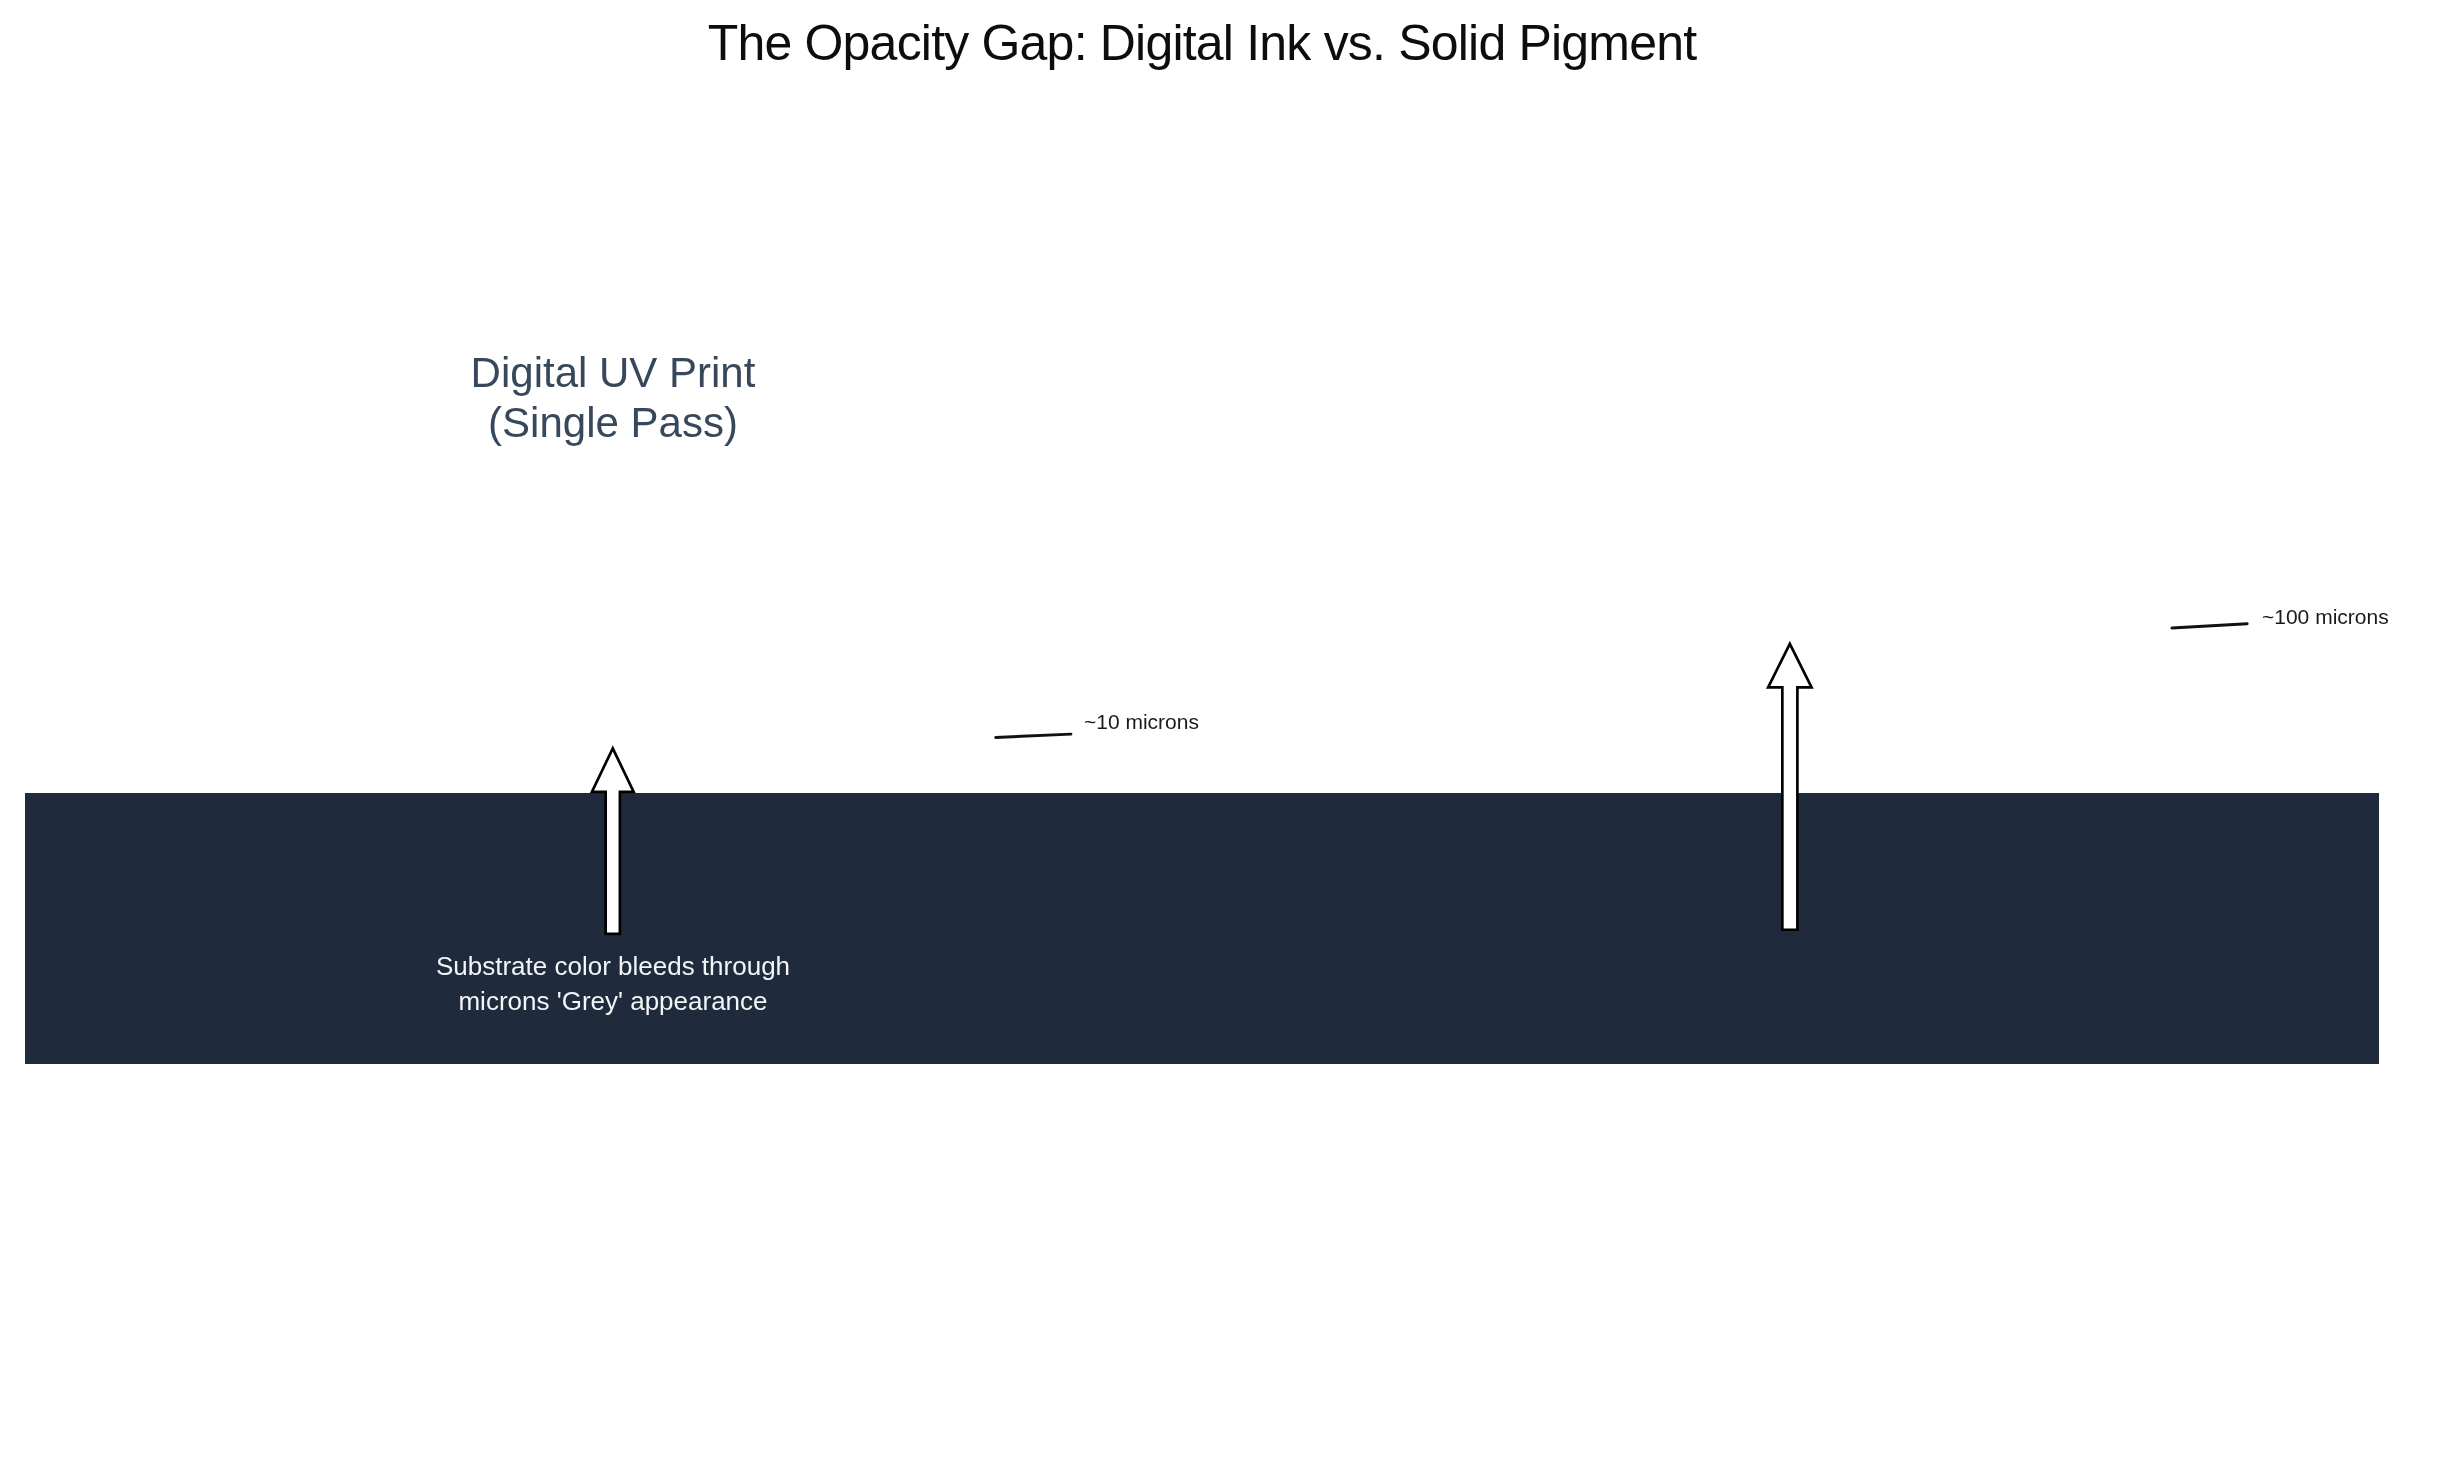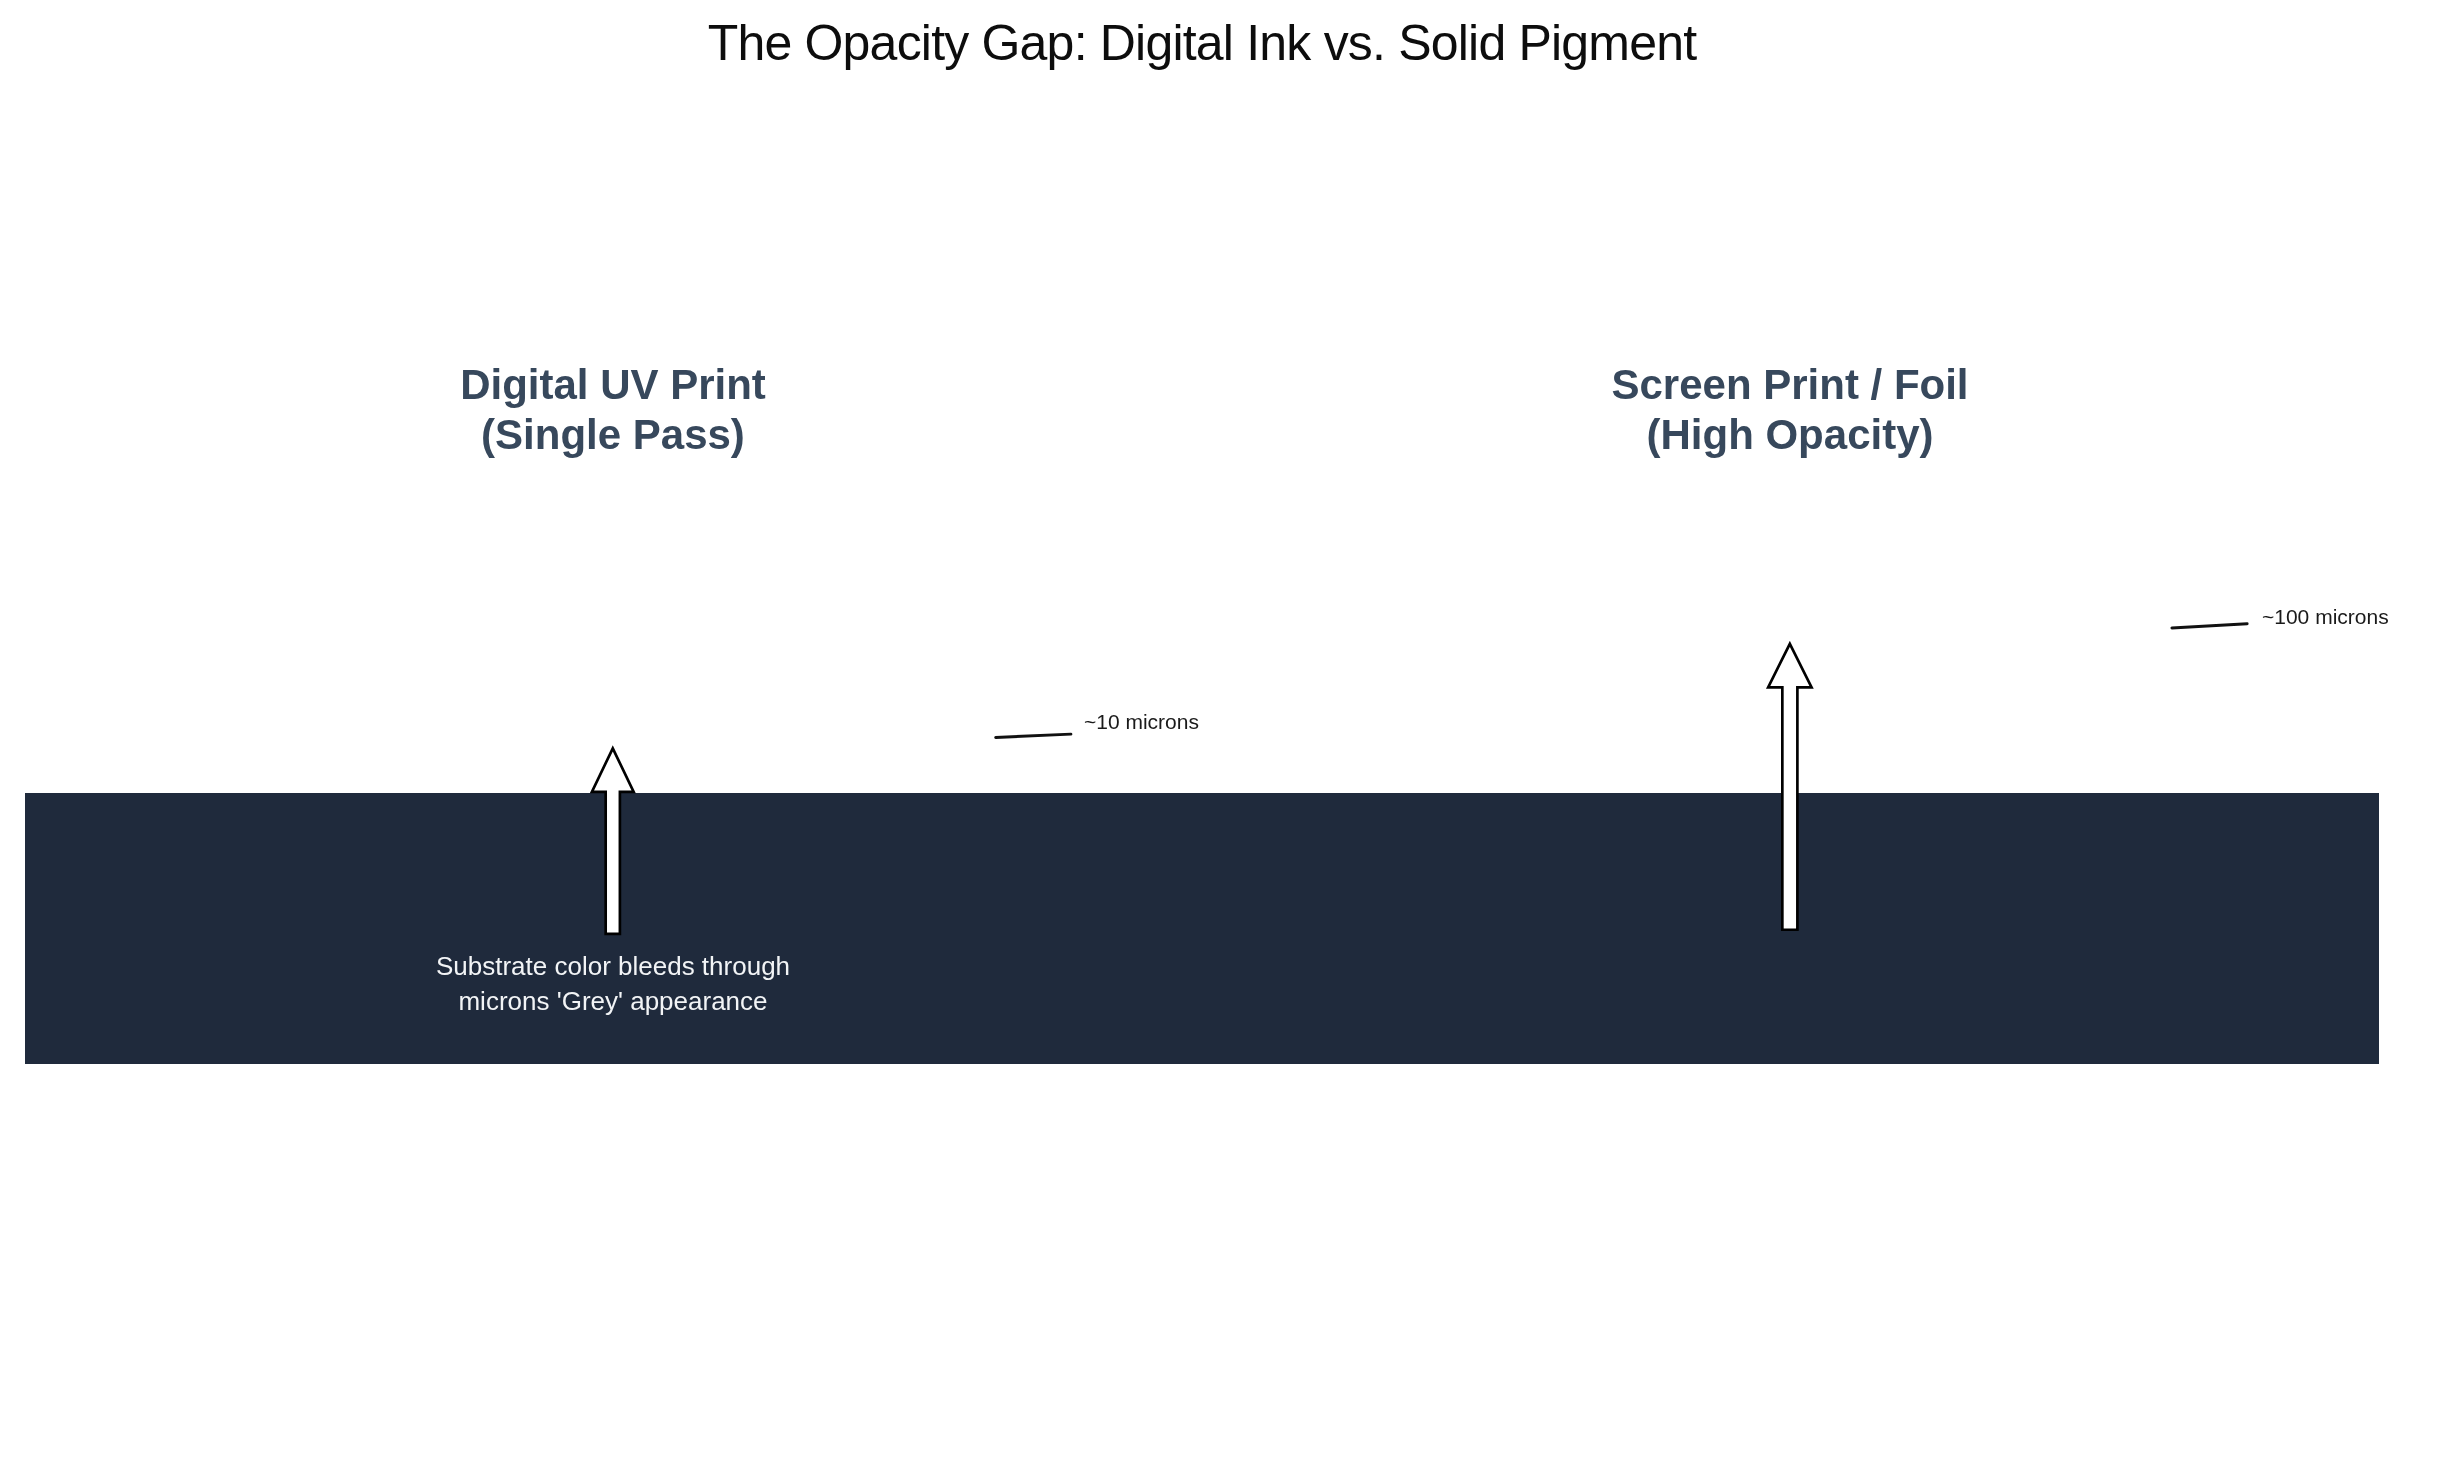--- a/index.html
+++ b/index.html
@@ -23,26 +23,26 @@
     width: 2354px;
     text-align: center;
     font-size: 50px;
     line-height: 60px;
     font-weight: 400;
     color: #0d0d0d;
     letter-spacing: -0.8px;
   }
 
   .col-heading {
-    top: 360px;
+    top: 348px;
     width: 1176px;
     text-align: center;
     font-size: 42px;
     line-height: 50px;
-    font-weight: 700;
+    font-weight: 400;
     color: #37485c;
   }
   #heading-left  { left: 25px; }
   #heading-right { left: 1202px; }
 
   .micron-label {
     font-size: 21px;
     line-height: 35px;
     color: #1a1a1a;
     white-space: nowrap;
@@ -105,24 +105,20 @@
 
 <div id="canvas">
 
   <div id="chart-title" class="abs">The Opacity Gap: Digital Ink vs. Solid Pigment</div>
 
   <div id="heading-left" class="abs col-heading">
     <div>Digital UV Print</div>
     <div>(Single Pass)</div>
   </div>
 
-  <div id="heading-right" class="abs col-heading">
-    <div>Screen Print / Foil</div>
-    <div>(High Opacity)</div>
-  </div>
 
   <div id="micron-label-ink" class="abs micron-label">~10 microns</div>
 
   <div id="micron-label-foil" class="abs micron-label">~100 microns</div>
 
   <div id="substrate-rect" class="abs"></div>
 
   <div id="substrate-label" class="abs">Dark PU Leather Substrate (Base Color)</div>
 
   <div id="caption-left" class="abs substrate-caption">

